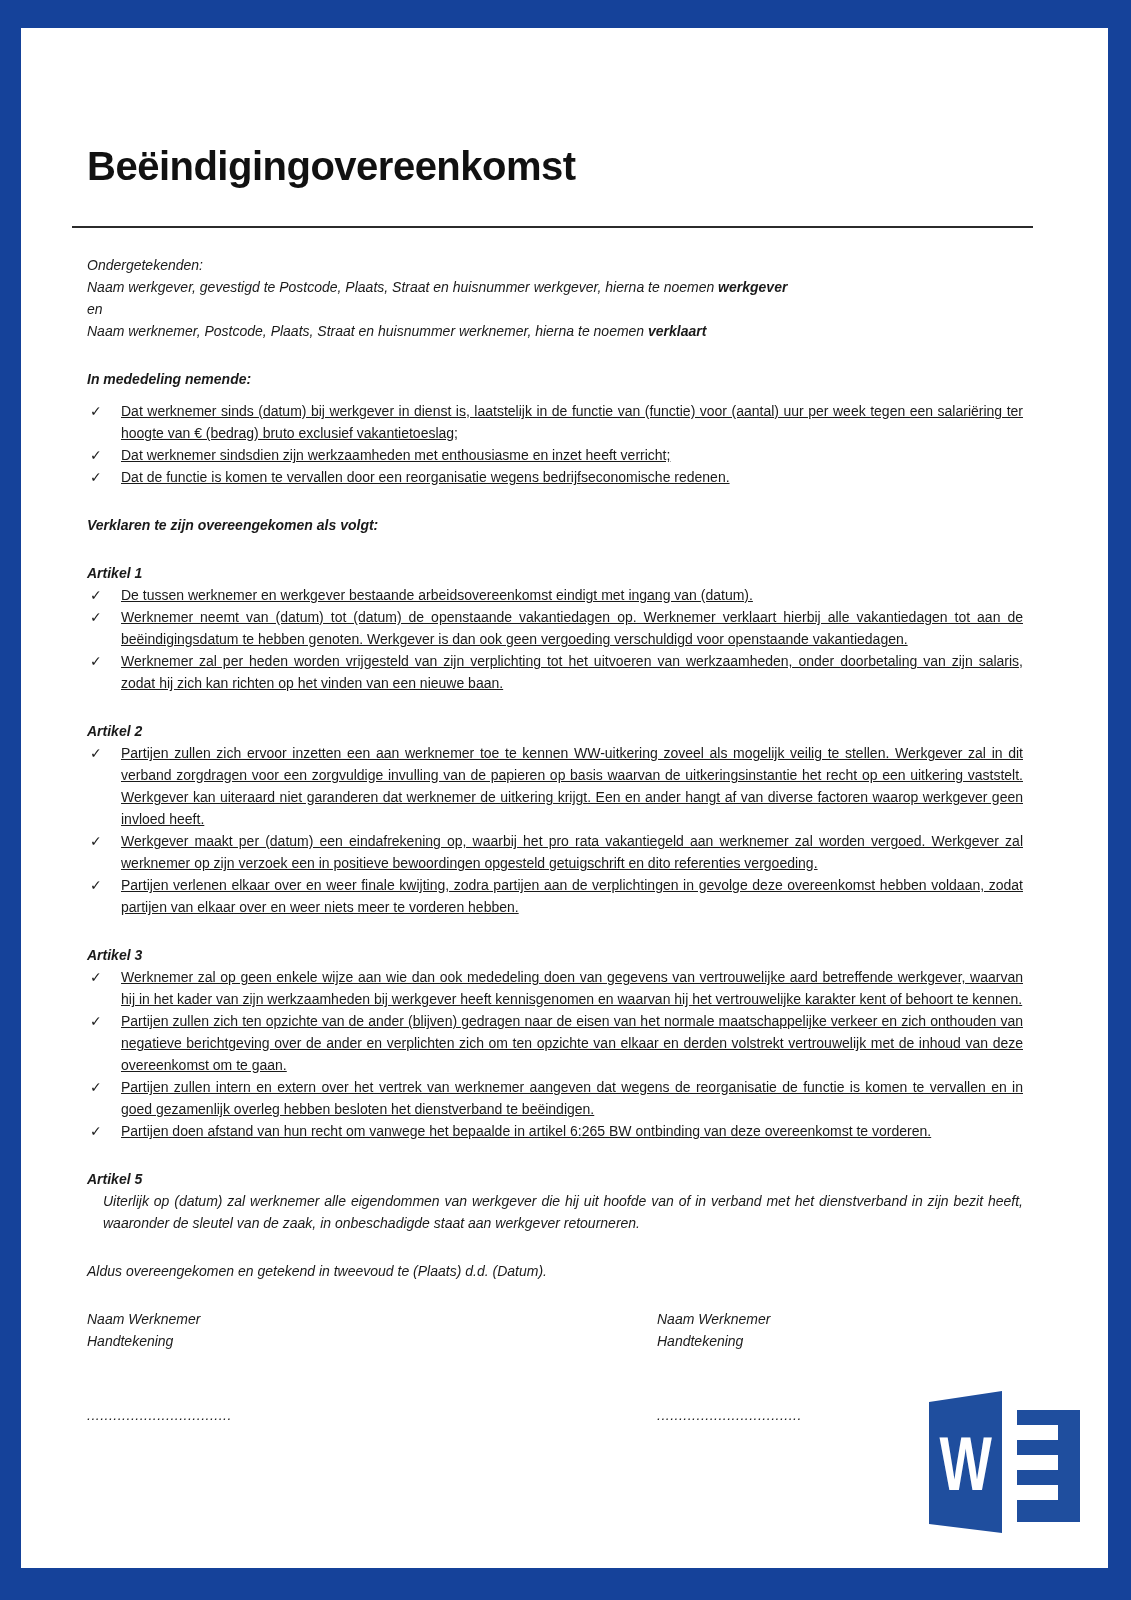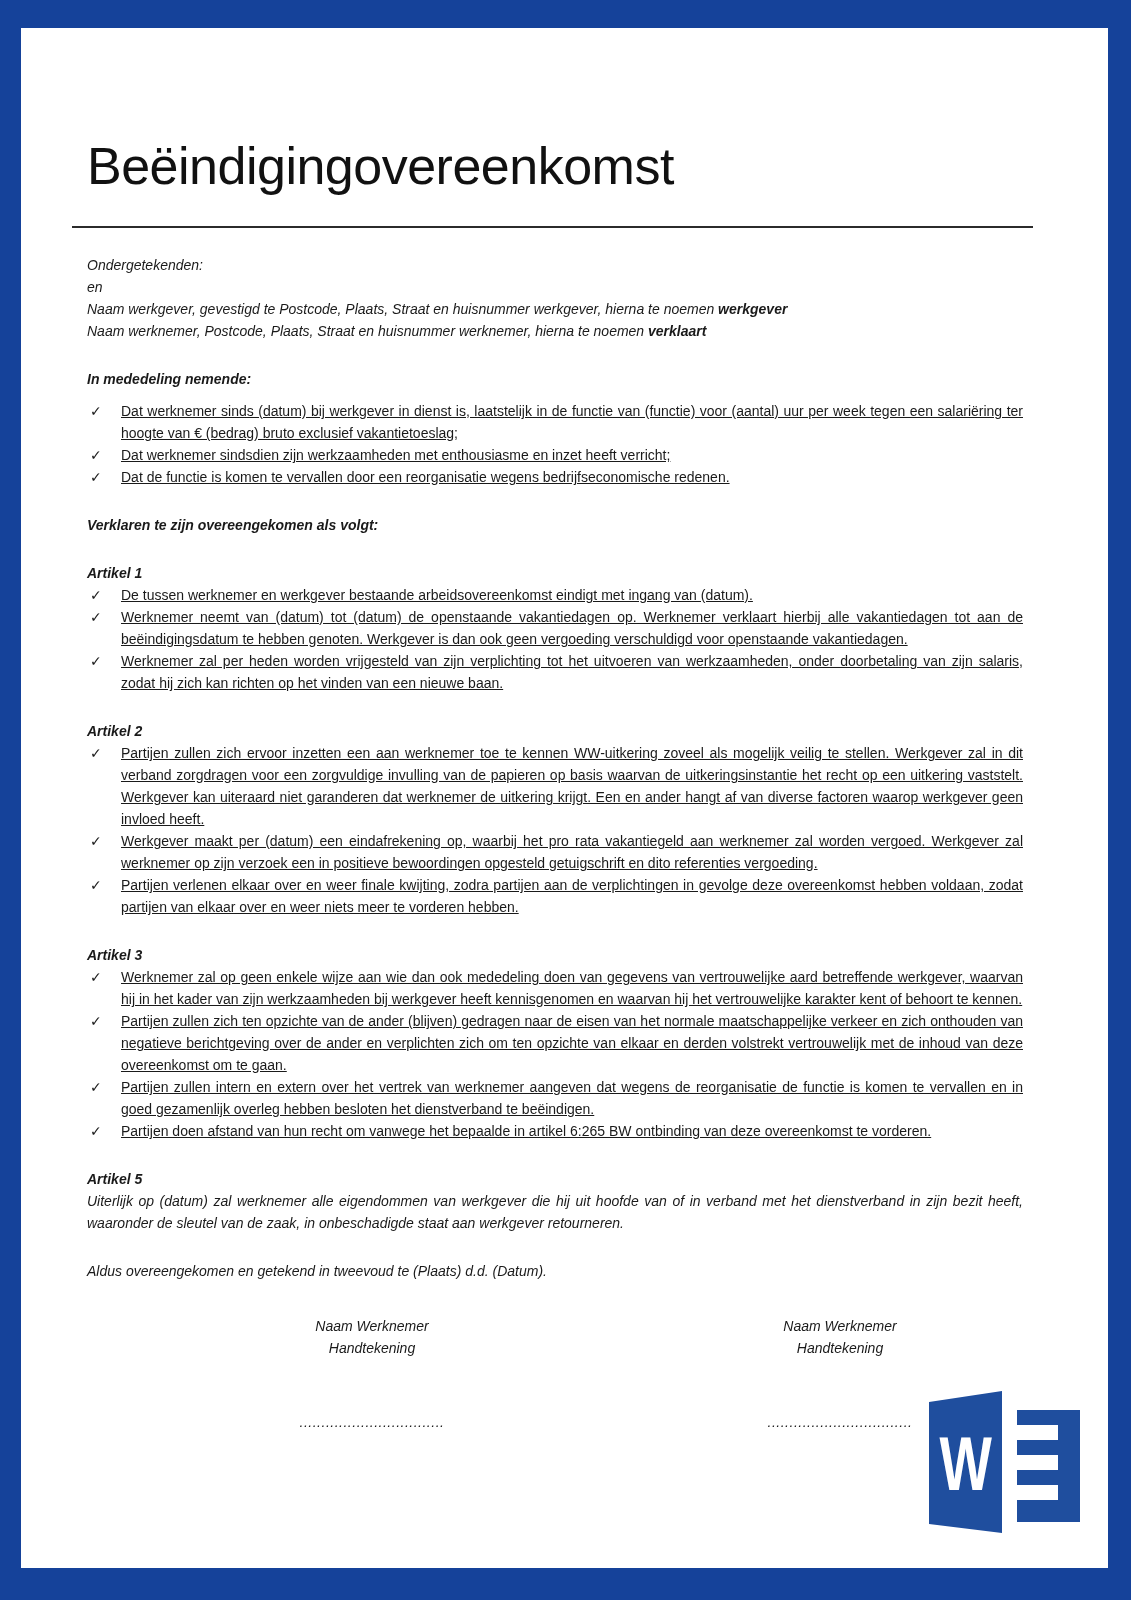--- a/index.html
+++ b/index.html
@@ -24,46 +24,46 @@
     position:relative;
     box-sizing:border-box;
     height:100%;
     padding:114px 85px 0 66px;
     overflow:hidden;
     font-size:14px;
     line-height:22px;
   }
   h1.doc-title{
     margin:0;
-    font-size:52px;
+    font-size:40px;
     line-height:48px;
-    font-weight:normal;
+    font-weight:bold;
     letter-spacing:-0.5px;
     color:#111;
   }
   hr.title-divider{
     border:none;
     border-top:2px solid #2b2b2b;
     margin:36px -10px 26px -15px;
   }
   p{margin:0;font-style:italic;}
   .mt-section{margin-top:26px;}
   .bold{font-weight:bold;}
   .heading{font-weight:bold;}
-  .justify{text-align:justify;}
+  .justify{text-align:justify;margin-left:16px;}
   .check-list{margin:0;padding:0;list-style:none;}
   .check-list.gap{margin-top:10px;}
   .check-item{display:flex;margin:0;}
   .check{
     flex:0 0 31px;
     padding-left:3px;
     font-size:14px;
   }
   .item-text{flex:1;text-align:justify;text-decoration:underline;}
-  .sign-row{display:flex;margin-top:33px;text-align:center;}
+  .sign-row{display:flex;margin-top:26px;}
   .sign-col{width:570px;}
   .sign-col.right{flex:1;}
   .sig-dots{
     margin-top:52px;
     letter-spacing:0.5px;
     font-size:14px;
   }
   .word-logo{position:absolute;left:901px;top:1362px;}
   .logo-fill{fill:var(--logo-blue,#1F4E9E);}
   .logo-w{
@@ -77,22 +77,22 @@
 <body>
 
 <div class="page">
   <div class="content">
 
     <h1 class="doc-title">Beëindigingovereenkomst</h1>
     <hr class="title-divider">
 
     <div>
       <p>Ondergetekenden:</p>
+      <p><span>Naam werkgever, gevestigd te Postcode, Plaats, Straat en huisnummer werkgever, hierna te noemen </span><span class="bold">werkgever</span></p>
       <p>en</p>
-      <p><span>Naam werkgever, gevestigd te Postcode, Plaats, Straat en huisnummer werkgever, hierna te noemen </span><span class="bold">werkgever</span></p>
       <p><span>Naam werknemer, Postcode, Plaats, Straat en huisnummer werknemer, hierna te noemen </span><span class="bold">verklaart</span></p>
     </div>
 
     <p class="heading mt-section">In mededeling nemende:</p>
     <ul class="check-list gap">
       <li class="check-item">
         <span class="check">✓</span>
         <span class="item-text">Dat werknemer sinds (datum) bij werkgever in dienst is, laatstelijk in de functie van (functie) voor (aantal) uur per week tegen een salariëring ter hoogte van € (bedrag) bruto exclusief vakantietoeslag;</span>
       </li>
       <li class="check-item">

